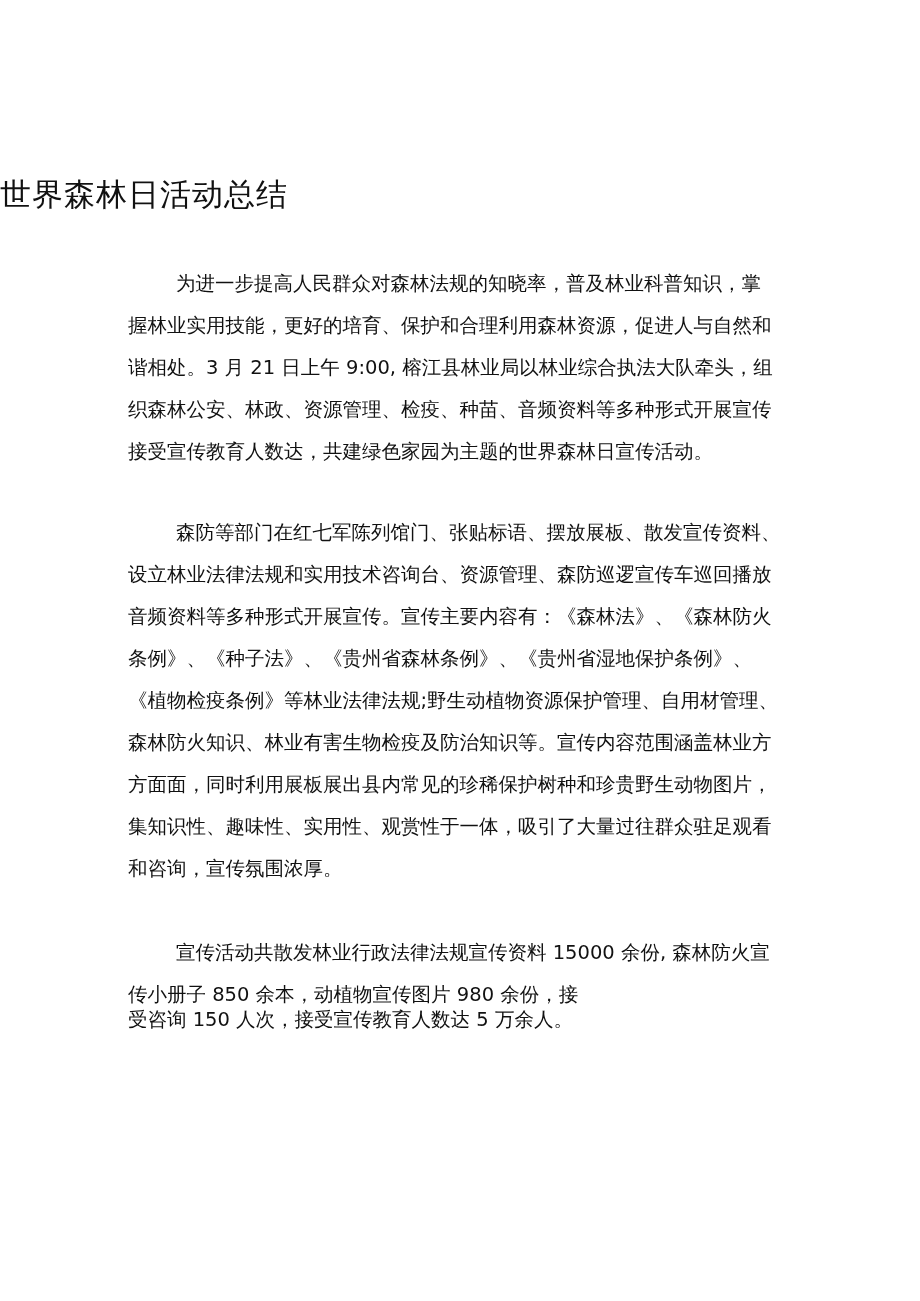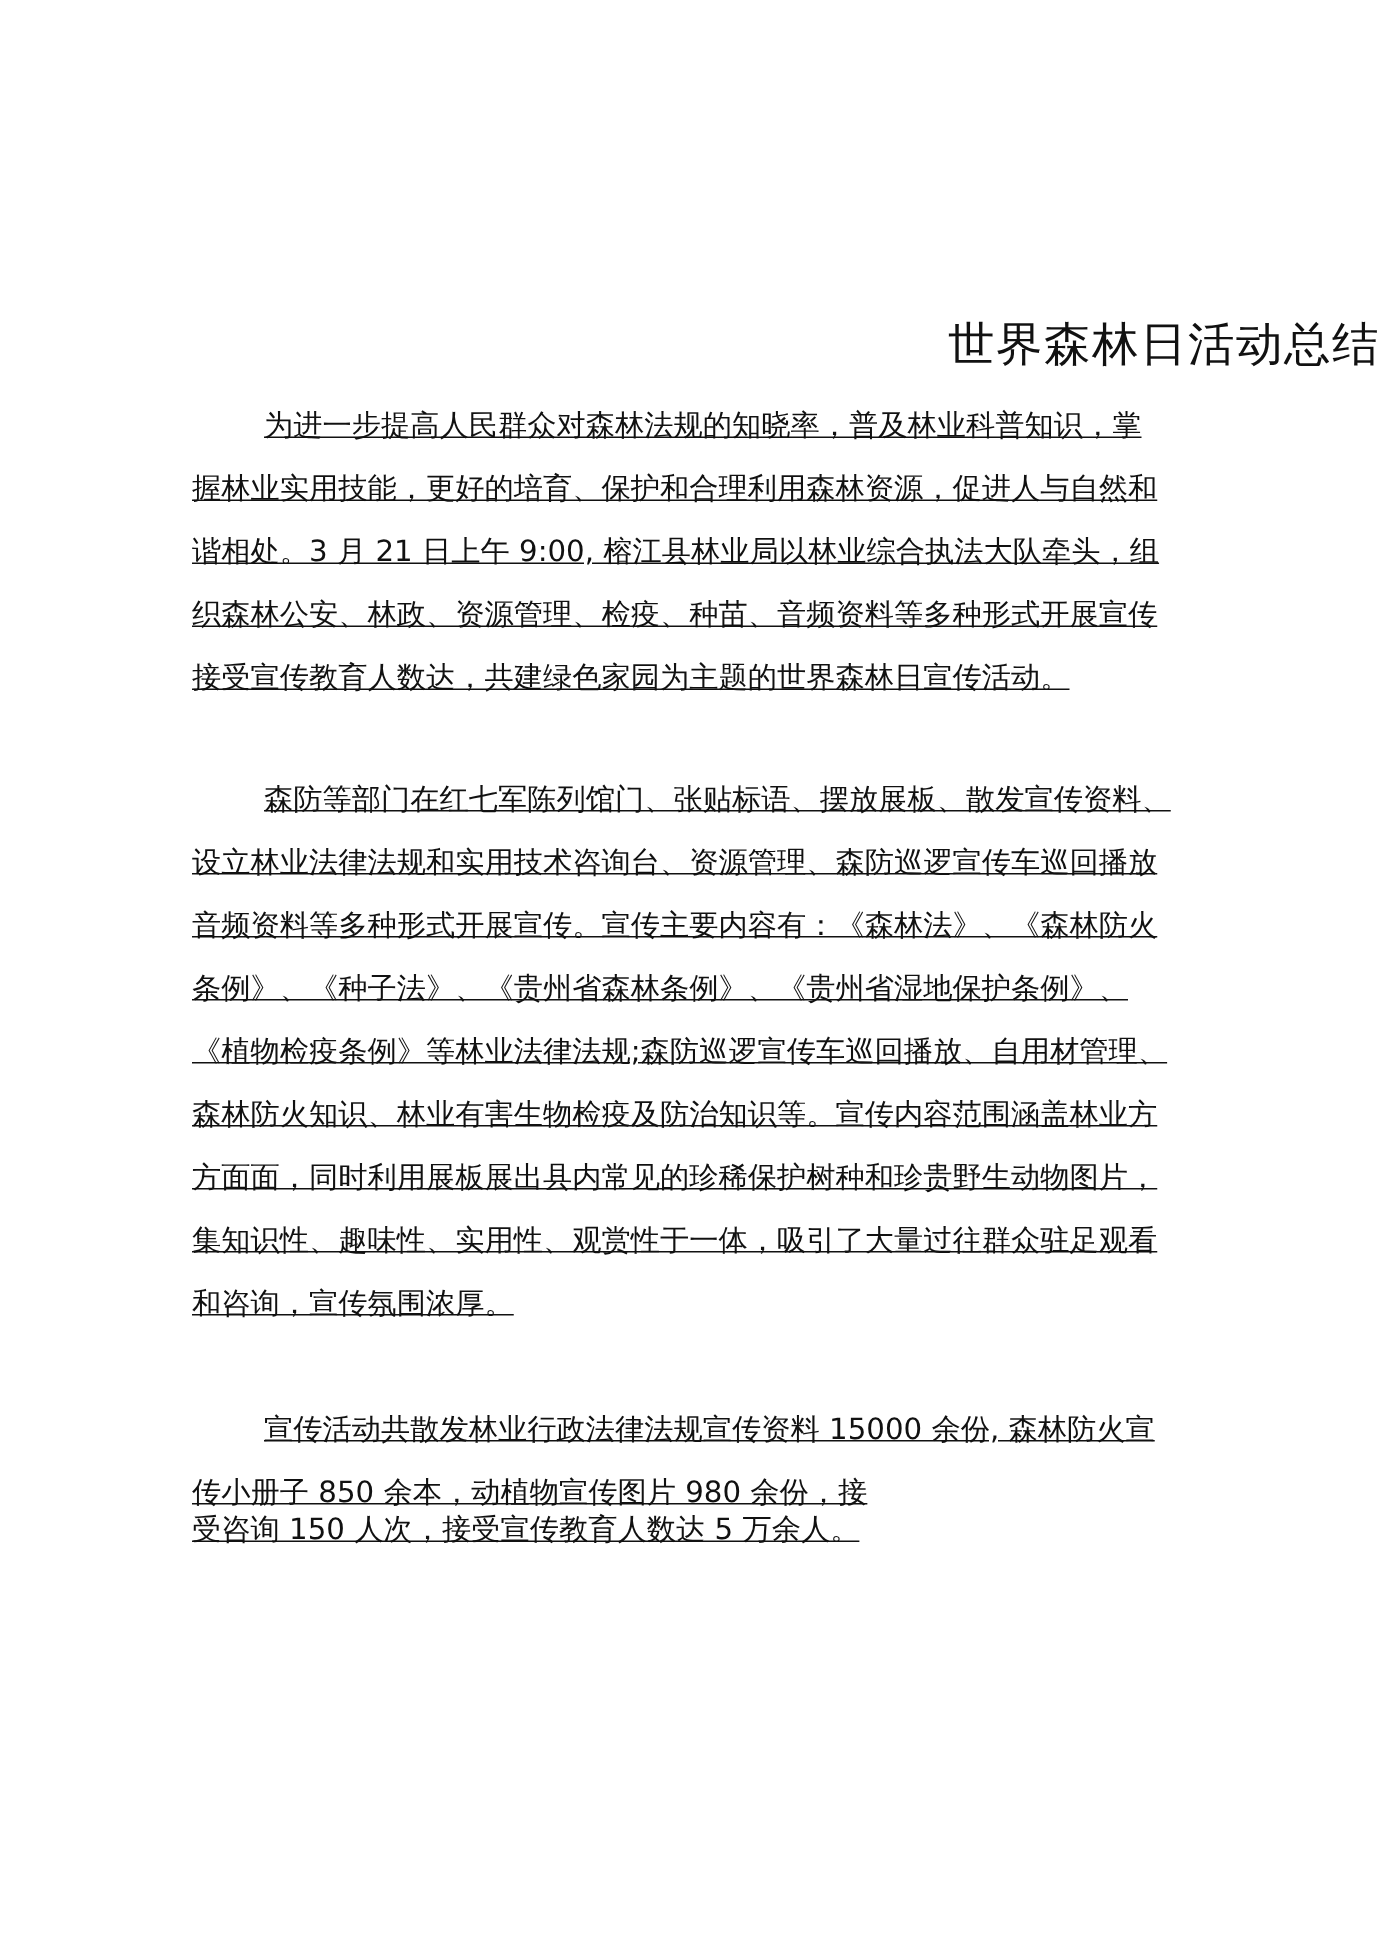--- a/index.html
+++ b/index.html
@@ -3,25 +3,25 @@
 <meta charset="utf-8">
 <style>
   html, body { margin: 0; padding: 0; background: #ffffff; }
   body {
     width: 920px; height: 1301px; position: relative; overflow: hidden;
     font-family: "DejaVu Sans", "Liberation Sans", sans-serif;
     color: #111111;
   }
   .title {
     position: absolute; left: 0; top: 174px; width: 920px;
-    text-align: right; font-size: 31px; line-height: 40px; letter-spacing: 1px; margin-top: 36px;
+    text-align: left; font-size: 31px; line-height: 40px; letter-spacing: 1px;
   }
   .line {
     position: absolute; left: 128px; width: 670px;
-    font-size: 19.5px; line-height: 26px; white-space: nowrap; text-decoration: underline;
+    font-size: 19.5px; line-height: 26px; white-space: nowrap;
   }
   .indent { padding-left: 48px; }
 </style>
 </head>
 <body>
 
 <div>
   <div class="title">世界森林日活动总结</div>
 
   <div>
@@ -30,21 +30,21 @@
     <div class="line" style="top:355px">谐相处。3 月 21 日上午 9:00, 榕江县林业局以林业综合执法大队牵头，组</div>
     <div class="line" style="top:397px">织森林公安、林政、资源管理、检疫、种苗、音频资料等多种形式开展宣传</div>
     <div class="line" style="top:439px">接受宣传教育人数达，共建绿色家园为主题的世界森林日宣传活动。</div>
   </div>
 
   <div>
     <div class="line indent" style="top:520px">森防等部门在红七军陈列馆门、张贴标语、摆放展板、散发宣传资料、</div>
     <div class="line" style="top:562px">设立林业法律法规和实用技术咨询台、资源管理、森防巡逻宣传车巡回播放</div>
     <div class="line" style="top:604px">音频资料等多种形式开展宣传。宣传主要内容有：《森林法》、《森林防火</div>
     <div class="line" style="top:646px">条例》、《种子法》、《贵州省森林条例》、《贵州省湿地保护条例》、</div>
-    <div class="line" style="top:688px">《植物检疫条例》等林业法律法规;森防巡逻宣传车巡回播放、自用材管理、</div>
+    <div class="line" style="top:688px">《植物检疫条例》等林业法律法规;野生动植物资源保护管理、自用材管理、</div>
     <div class="line" style="top:730px">森林防火知识、林业有害生物检疫及防治知识等。宣传内容范围涵盖林业方</div>
     <div class="line" style="top:772px">方面面，同时利用展板展出县内常见的珍稀保护树种和珍贵野生动物图片，</div>
     <div class="line" style="top:814px">集知识性、趣味性、实用性、观赏性于一体，吸引了大量过往群众驻足观看</div>
     <div class="line" style="top:856px">和咨询，宣传氛围浓厚。</div>
   </div>
 
   <div>
     <div class="line indent" style="top:940px">宣传活动共散发林业行政法律法规宣传资料 15000 余份, 森林防火宣</div>
     <div class="line" style="top:982px">传小册子 850 余本，动植物宣传图片 980 余份，接</div>
   </div>

